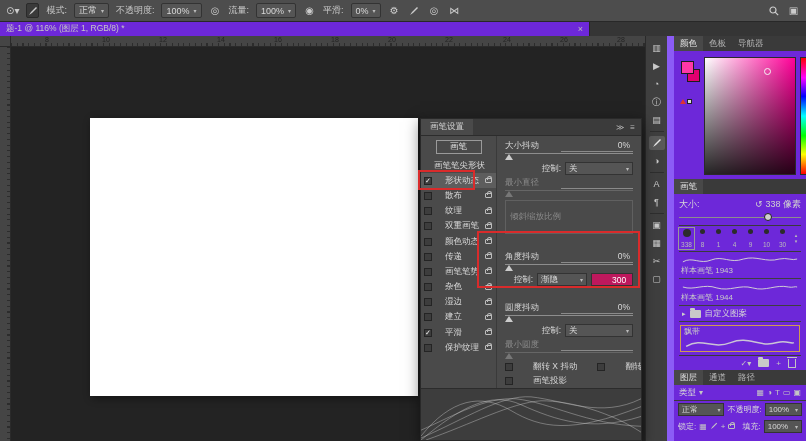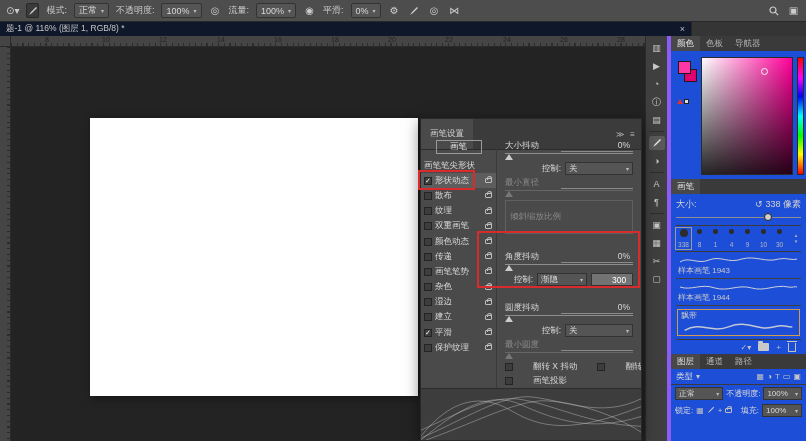--- a/index.html
+++ b/index.html
@@ -14,21 +14,21 @@
   .opt-label{color:#c9c9c9;white-space:nowrap;}
   .dd{display:flex;align-items:center;gap:4px;background:#555;border:1px solid #333;
       height:15px;padding:0 4px;border-radius:2px;white-space:nowrap;}
   .dd .arr{font-size:6px;color:#bbb;}
   .tool-icon{min-width:13px;height:15px;display:flex;align-items:center;justify-content:center;color:#ccc;font-size:10px;}
   .tool-icon.pressed{background:#3a3a3a;border:1px solid #2a2a2a;border-radius:2px;}
   .spacer{flex:1;}
 
   
   .tab-bar{position:absolute;left:0;top:22px;width:806px;height:14px;background:#353535;z-index:4;}
-  .doc-tab{position:absolute;left:0;top:0;width:692px;height:14px;background:#0f172a;border-right:1px solid #272727;
+  .doc-tab{position:absolute;left:0;top:0;width:590px;height:14px;background:#6d28d9;border-right:1px solid #272727;
            display:flex;align-items:center;padding:0 6px;font-size:8.5px;color:#c6c6c6;}
   .doc-tab .close{margin-left:auto;color:#bbb;font-size:9px;}
 
   
   .ruler-corner{position:absolute;left:0;top:36px;width:11px;height:11px;background:#454545;
                 border-right:1px solid #2a2a2a;border-bottom:1px solid #2a2a2a;z-index:3;}
   .ruler-h{position:absolute;left:11px;top:36px;width:634px;height:11px;background:#454545;
            border-bottom:1px solid #2a2a2a;z-index:3;overflow:hidden;}
   .ruler-h .ticks{position:absolute;bottom:0;left:0;right:0;height:3px;
            background:repeating-linear-gradient(to right,#2c2c2c 0 1px,transparent 1px 5.75px);}
@@ -39,53 +39,53 @@
            background:repeating-linear-gradient(to bottom,#2c2c2c 0 1px,transparent 1px 5.75px);}
 
   
   .pasteboard{position:absolute;left:11px;top:47px;width:634px;height:394px;background:#232323;}
   .canvas{position:absolute;left:79px;top:71px;width:328px;height:278px;background:#ffffff;
           box-shadow:2px 2px 8px rgba(0,0,0,.45);}
 
   
   .bs-panel{position:absolute;left:420px;top:118px;width:222px;height:323px;background:#4a4a4a;
             border:1px solid #292929;box-shadow:0 4px 14px rgba(0,0,0,.5);z-index:10;}
-  .bs-header{height:31px;background:#3b3b3b;display:flex;align-items:center;border-bottom:1px solid #2c2c2c;justify-content:flex-end;}
+  .bs-header{height:17px;background:#3b3b3b;display:flex;align-items:center;border-bottom:1px solid #2c2c2c;justify-content:flex-end;}
   .bs-title{height:100%;display:flex;align-items:center;padding:0 9px;background:#4a4a4a;font-size:8.5px;color:#d2d2d2;}
   .hicons{margin-left:auto;display:flex;gap:6px;padding-right:6px;color:#bbb;font-size:8px;}
   .bs-body{position:absolute;top:17px;left:0;right:0;bottom:52px;display:flex;overflow:hidden;}
   .bs-left{width:76px;border-right:1px solid #3a3a3a;padding-top:2px;flex:none;}
   .btn-brushes{width:46px;height:14px;margin:2px auto 4px auto;border:1px solid #9a9a9a;
                display:flex;align-items:center;justify-content:center;font-size:8.5px;color:#e0e0e0;}
   .bs-row{height:15.2px;display:flex;align-items:center;gap:3px;padding:0 3px;font-size:8.5px;white-space:nowrap;}
   .bs-row.selected{background:#5d5d5d;}
   .cb{width:8px;height:8px;border:1px solid #242424;background:#3d3d3d;flex:none;
       display:flex;align-items:center;justify-content:center;font-size:7px;color:#f0f0f0;line-height:1;}
-  .bs-row .lbl{flex:1;overflow:hidden;}
+  .bs-row .lbl{flex:1;overflow:hidden;margin-left:10px;}
   .lock{width:7px;height:5px;border:1px solid #bdbdbd;border-radius:1px;position:relative;margin-right:1px;flex:none;}
   .lock::before{content:"";position:absolute;left:1px;top:-3px;width:3px;height:3px;
                 border:1px solid #bdbdbd;border-bottom:none;border-radius:3px 3px 0 0;}
   .bs-right{flex:1;padding:3px 8px 0 8px;font-size:8.5px;overflow:hidden;}
   .frow{display:flex;align-items:center;justify-content:space-between;height:13px;}
   .fval{width:72px;border-bottom:1px solid #8a8a8a;text-align:right;padding-right:3px;height:12px;}
   .slider{position:relative;height:9px;}
   .slider .track{position:absolute;left:0;right:0;top:1px;height:1px;background:#8d8d8d;}
   .slider .tri-knob{position:absolute;left:0;top:2px;width:0;height:0;
         border-left:4px solid transparent;border-right:4px solid transparent;border-bottom:6px solid #cccccc;}
   .slider.dim .track{background:#666;}
   .slider.dim .tri-knob{border-bottom-color:#777;}
   .ctrl-row{display:flex;align-items:center;justify-content:flex-end;gap:4px;height:15px;}
   .dd2{display:flex;align-items:center;justify-content:space-between;background:#555;border:1px solid #333;
        height:13px;padding:0 3px;}
   .dd2 .arr{font-size:6px;color:#bbb;}
   .w68{width:68px;} .w50{width:50px;}
   .dim-txt{color:#8b8b8b;}
   .tilt-box{height:15px;border:1px solid #606060;color:#8b8b8b;display:flex;align-items:center;
             padding:16px 4px;margin-top:2px;}
-  .fade-input{width:34px;height:13px;background:#737373;border:1px solid #333;color:#fff;
+  .fade-input{width:34px;height:13px;background:#be185d;border:1px solid #333;color:#fff;
               display:flex;align-items:center;padding:0 20px;}
   .cbrow{display:flex;align-items:center;gap:20px;height:14px;white-space:nowrap;}
   .mt16{margin-top:16px;} .mt14{margin-top:14px;}
   .bs-preview{position:absolute;left:0;right:0;bottom:0;height:52px;background:#3d3d3d;
               border-top:1px solid #2c2c2c;overflow:hidden;}
   .bs-preview svg{display:block;width:100%;height:100%;}
 
   
   .red-box{position:absolute;border:2px solid #d92b2b;z-index:40;}
   .red1{left:418px;top:170px;width:57px;height:20px;}
@@ -94,22 +94,22 @@
   
   .tool-strip{position:absolute;left:645px;top:36px;width:22px;height:405px;background:#3f3f3f;
               border-left:1px solid #2a2a2a;display:flex;flex-direction:column;align-items:center;
               padding-top:5px;gap:4px;z-index:3;}
   .strip-icon{width:16px;height:14px;display:flex;align-items:center;justify-content:center;
               color:#c9c9c9;font-size:9px;}
   .strip-icon.active{background:#5a5a5a;border-radius:2px;}
   .strip-sep{width:14px;height:1px;background:#2e2e2e;}
 
   
-  .right-panels{position:absolute;left:667px;top:36px;width:139px;height:405px;background:#1d4ed8;
-                border-left:4px solid #8b5cf6;z-index:3;}
+  .right-panels{position:absolute;left:667px;top:36px;width:139px;height:405px;background:#6d28d9;
+                border-left:7px solid #8b5cf6;z-index:3;}
   .ptabs{height:15px;background:#3a3a3a;display:flex;font-size:8.5px;}
   .ptab{padding:0 6px;display:flex;align-items:center;color:#b5b5b5;white-space:nowrap;}
   .ptab.active{background:#484848;color:#e2e2e2;}
 
   .color-body{position:relative;height:128px;}
   .swatch{position:absolute;width:13px;height:13px;border:1px solid #1c1c1c;}
   .fg{left:7px;top:10px;z-index:2;} .bg{left:13px;top:18px;z-index:1;}
   .gamut{position:absolute;left:6px;top:48px;display:flex;align-items:flex-end;gap:1px;}
   .gamut .tri{width:0;height:0;border-left:3px solid transparent;border-right:3px solid transparent;
               border-bottom:5px solid #d33;}
@@ -523,20 +523,25 @@
             <path d="M2,8 C12,2 20,11 32,6 C44,1 52,10 66,5 C80,1 90,9 104,5 C112,3 118,7 123,5" fill="none" stroke="#d5d5d5" stroke-width="1"></path>
           </svg>
         <div class="bname">样本画笔 1943</div>
       </div>
       <div class="brush-item">
         <svg viewBox="0 0 125 12">
             <path d="M2,6 C14,10 24,2 38,7 C52,11 62,3 76,7 C90,11 100,3 114,6 C118,7 121,5 123,6" fill="none" stroke="#d5d5d5" stroke-width="1"></path>
           </svg>
         <div class="bname">样本画笔 1944</div>
       </div>
+      <div class="folder-row">
+        <span class="tri-r">▸</span>
+        <span class="folder"></span>
+        <span>自定义图案</span>
+      </div>
       <div class="brush-sel">
         <div class="bname">飘带</div>
         <svg viewBox="0 0 120 14">
             <path d="M2,10 C20,0 30,14 50,6 C70,-2 80,12 100,6 C110,3 115,8 118,6" fill="none" stroke="#d5d5d5" stroke-width="1.6" stroke-opacity="0.9"></path>
           </svg>
       </div>
       <div class="bfooter">
         <span><span>✓</span><span>▾</span></span>
         <span class="folder"></span>
         <span>+</span>

